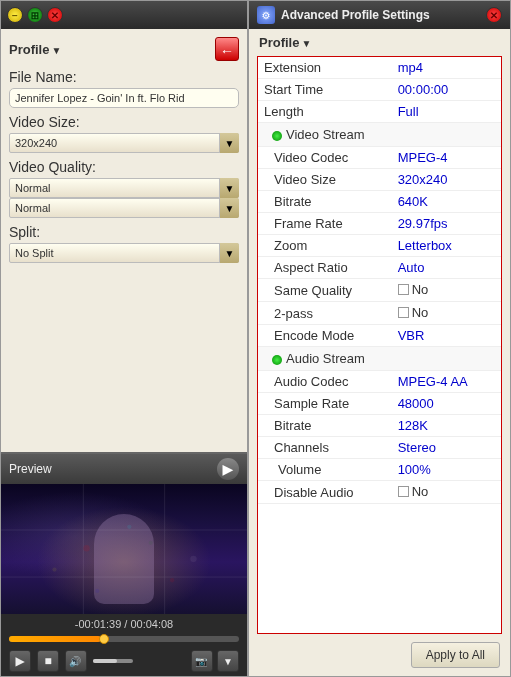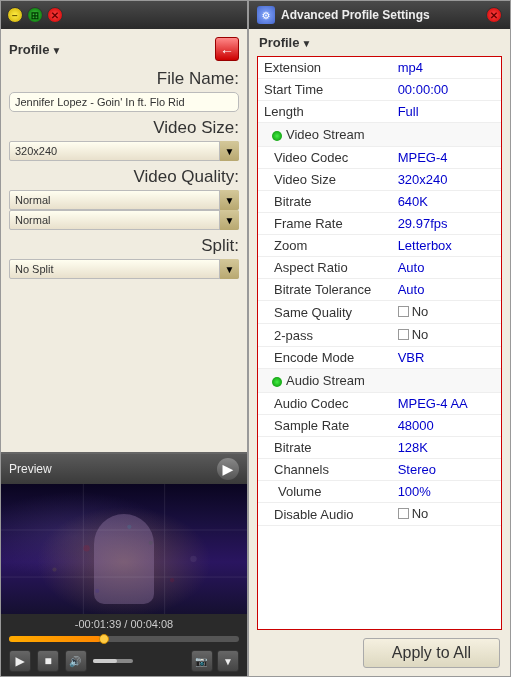--- a/index.html
+++ b/index.html
@@ -68,25 +68,24 @@
       border: 1px solid #990000;
       border-radius: 3px;
       display: flex; align-items: center; justify-content: center;
       cursor: pointer;
       color: white;
       font-size: 14px;
       font-weight: bold;
     }
 
     .field-label {
-      font-size: 17px;
+      font-size: 14px;
       color: #333;
       margin-bottom: 3px;
       margin-top: 6px;
-      text-align: right;
     }
     .text-input {
       width: 100%;
       padding: 3px 5px;
       border: 1px solid #bbb;
       background: #fffef0;
       font-size: 11px;
       color: #333;
       border-radius: 5px;
     }
@@ -346,25 +345,25 @@
       display: inline-block;
     }
 
     .right-footer {
       padding: 8px 10px;
       display: flex;
       justify-content: flex-end;
       background: #f0ece0;
     }
     .apply-btn {
-      padding: 5px 28px;
+      padding: 5px 14px;
       background: linear-gradient(to bottom, #f5f0e0, #ddd8c0);
       border: 1px solid #aaa;
       border-radius: 3px;
-      font-size: 16px;
+      font-size: 12px;
       cursor: pointer;
       color: #333;
     }
 
     
     .settings-table-container::-webkit-scrollbar { width: 12px; }
     .settings-table-container::-webkit-scrollbar-track { background: #f0f0f0; border: 1px solid #ddd; }
     .settings-table-container::-webkit-scrollbar-thumb {
       background: linear-gradient(to bottom, #d0c8b0, #b0a890);
       border: 1px solid #999;
@@ -532,24 +531,20 @@
             </tr>
             <tr>
               <td style="padding-left: 16px;">Zoom</td>
               <td style="color: rgb(0, 0, 204);">Letterbox</td>
             </tr>
             <tr>
               <td style="padding-left: 16px;">Aspect Ratio</td>
               <td style="color: rgb(0, 0, 204);">Auto</td>
             </tr>
             <tr>
-              <td style="padding-left: 16px;">Bitrate Tolerance</td>
-              <td style="color: rgb(0, 0, 204);">Auto</td>
-            </tr>
-            <tr>
               <td style="padding-left: 16px;">Same Quality</td>
               <td><span class="checkbox-no">
                   <span class="mini-checkbox"></span>
                   <span style="color: rgb(51, 51, 51);">No</span>
                 </span></td>
             </tr>
             <tr>
               <td style="padding-left: 16px;">2-pass</td>
               <td><span class="checkbox-no">
                   <span class="mini-checkbox"></span>

